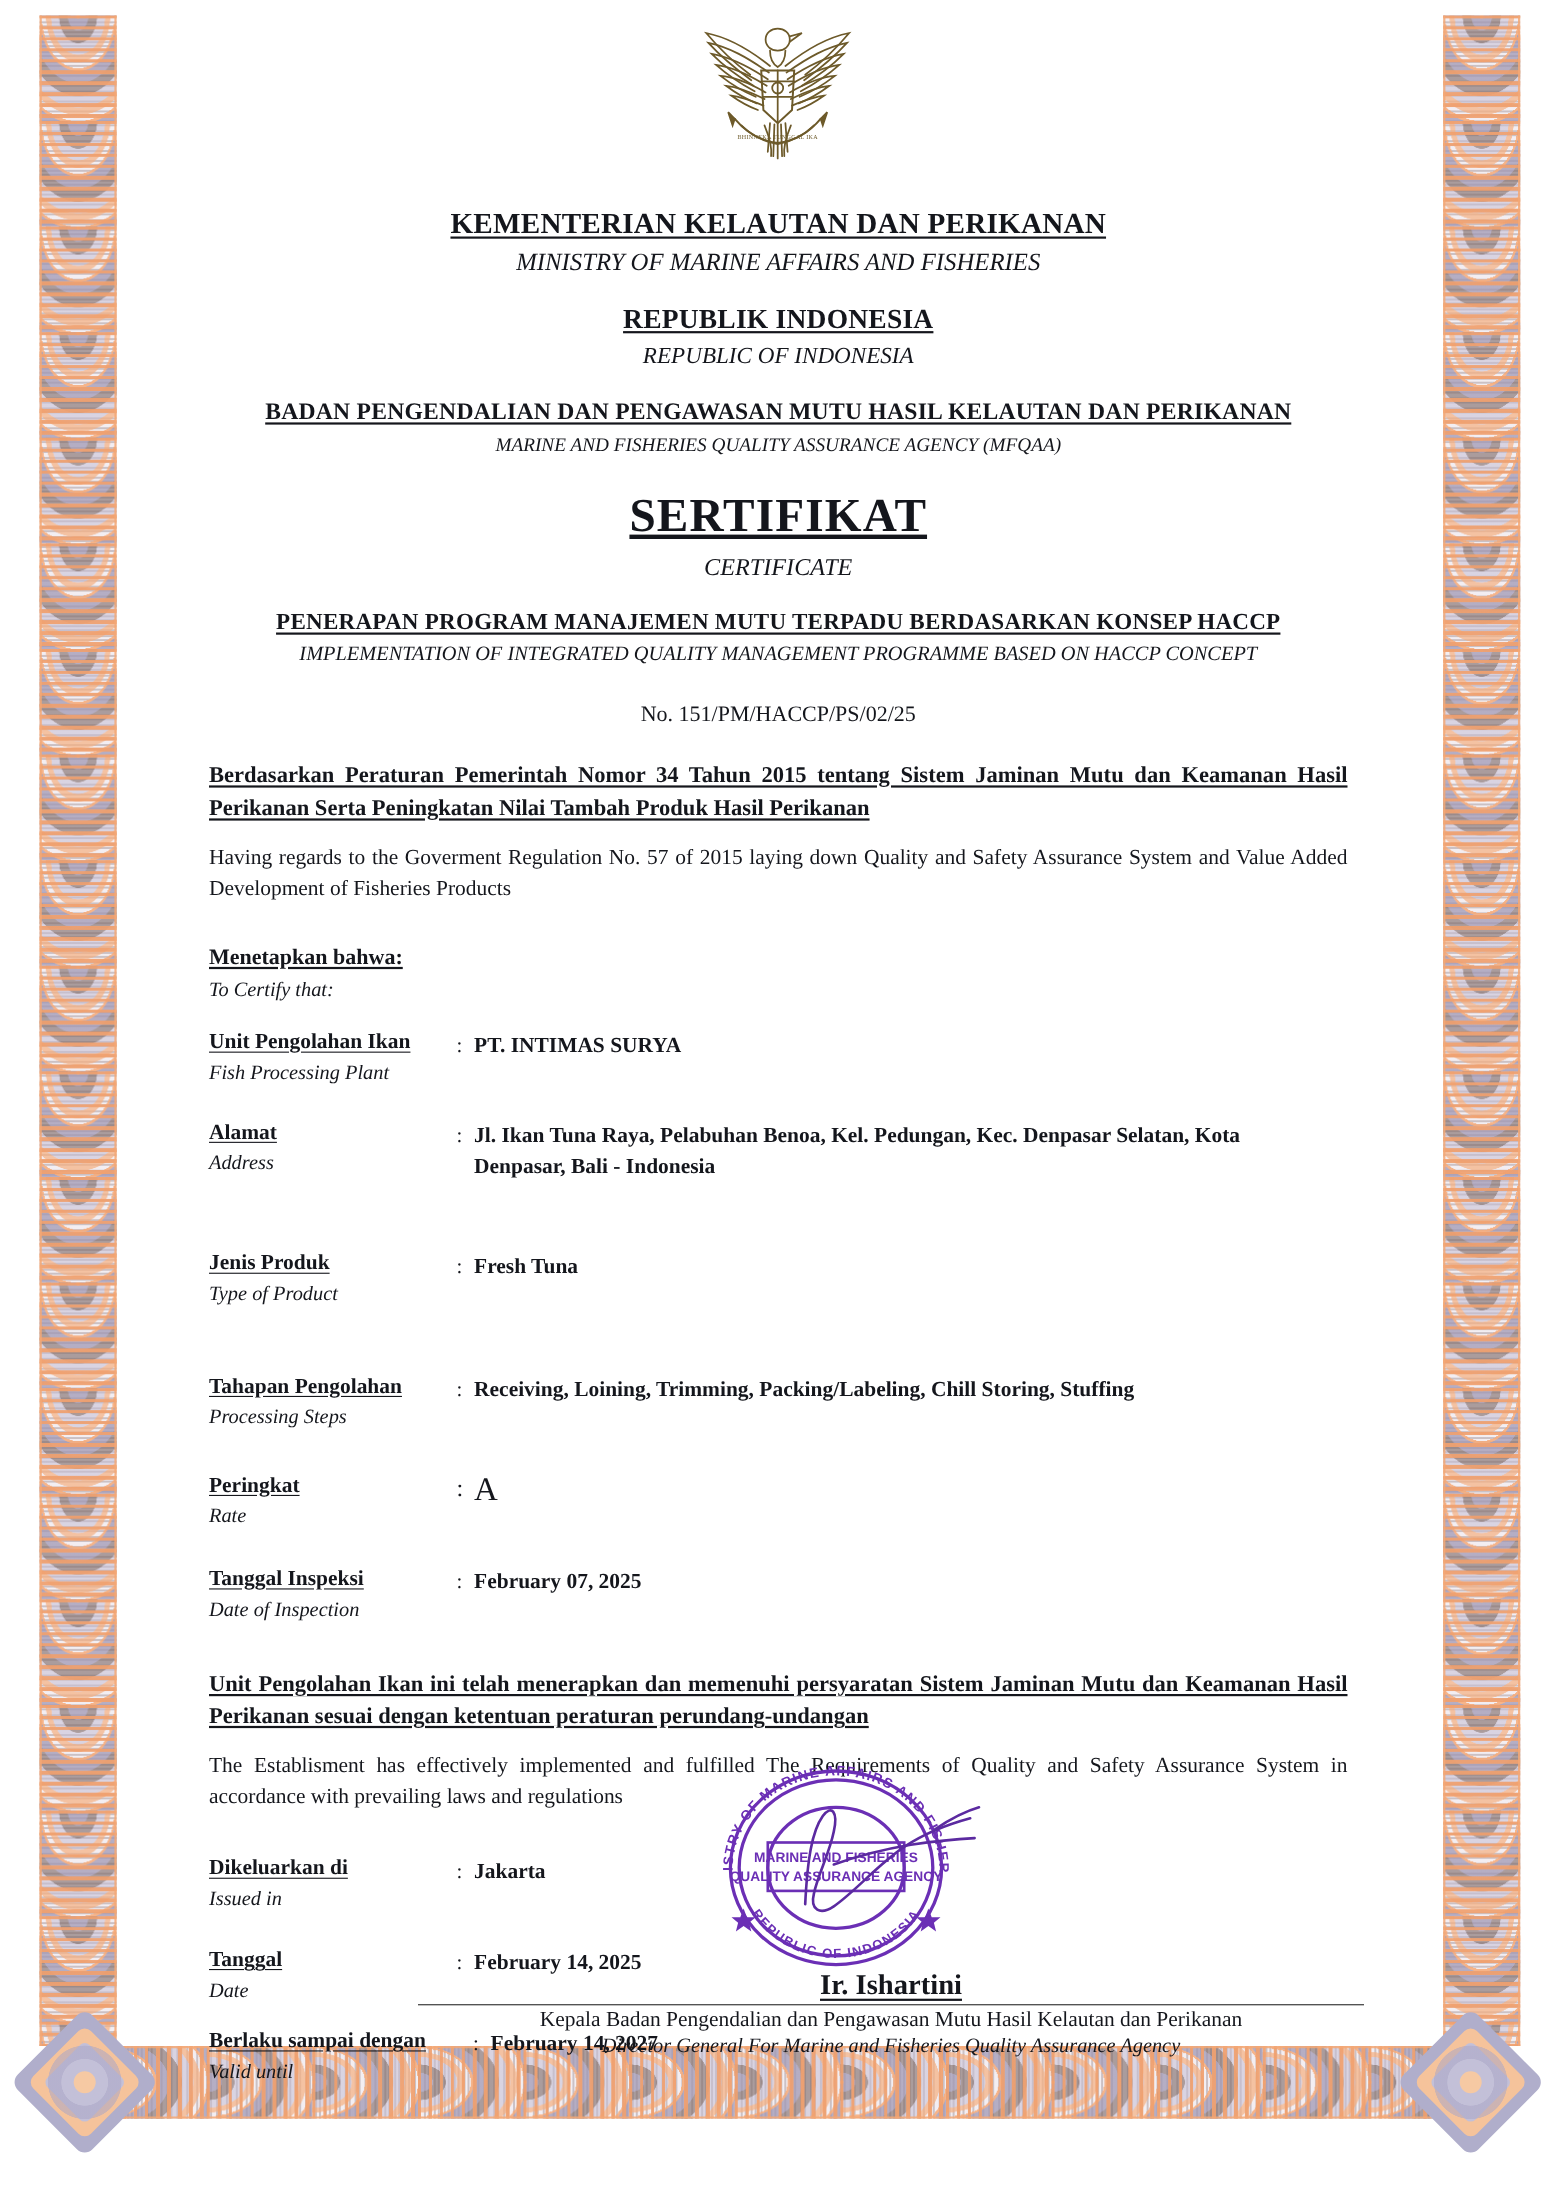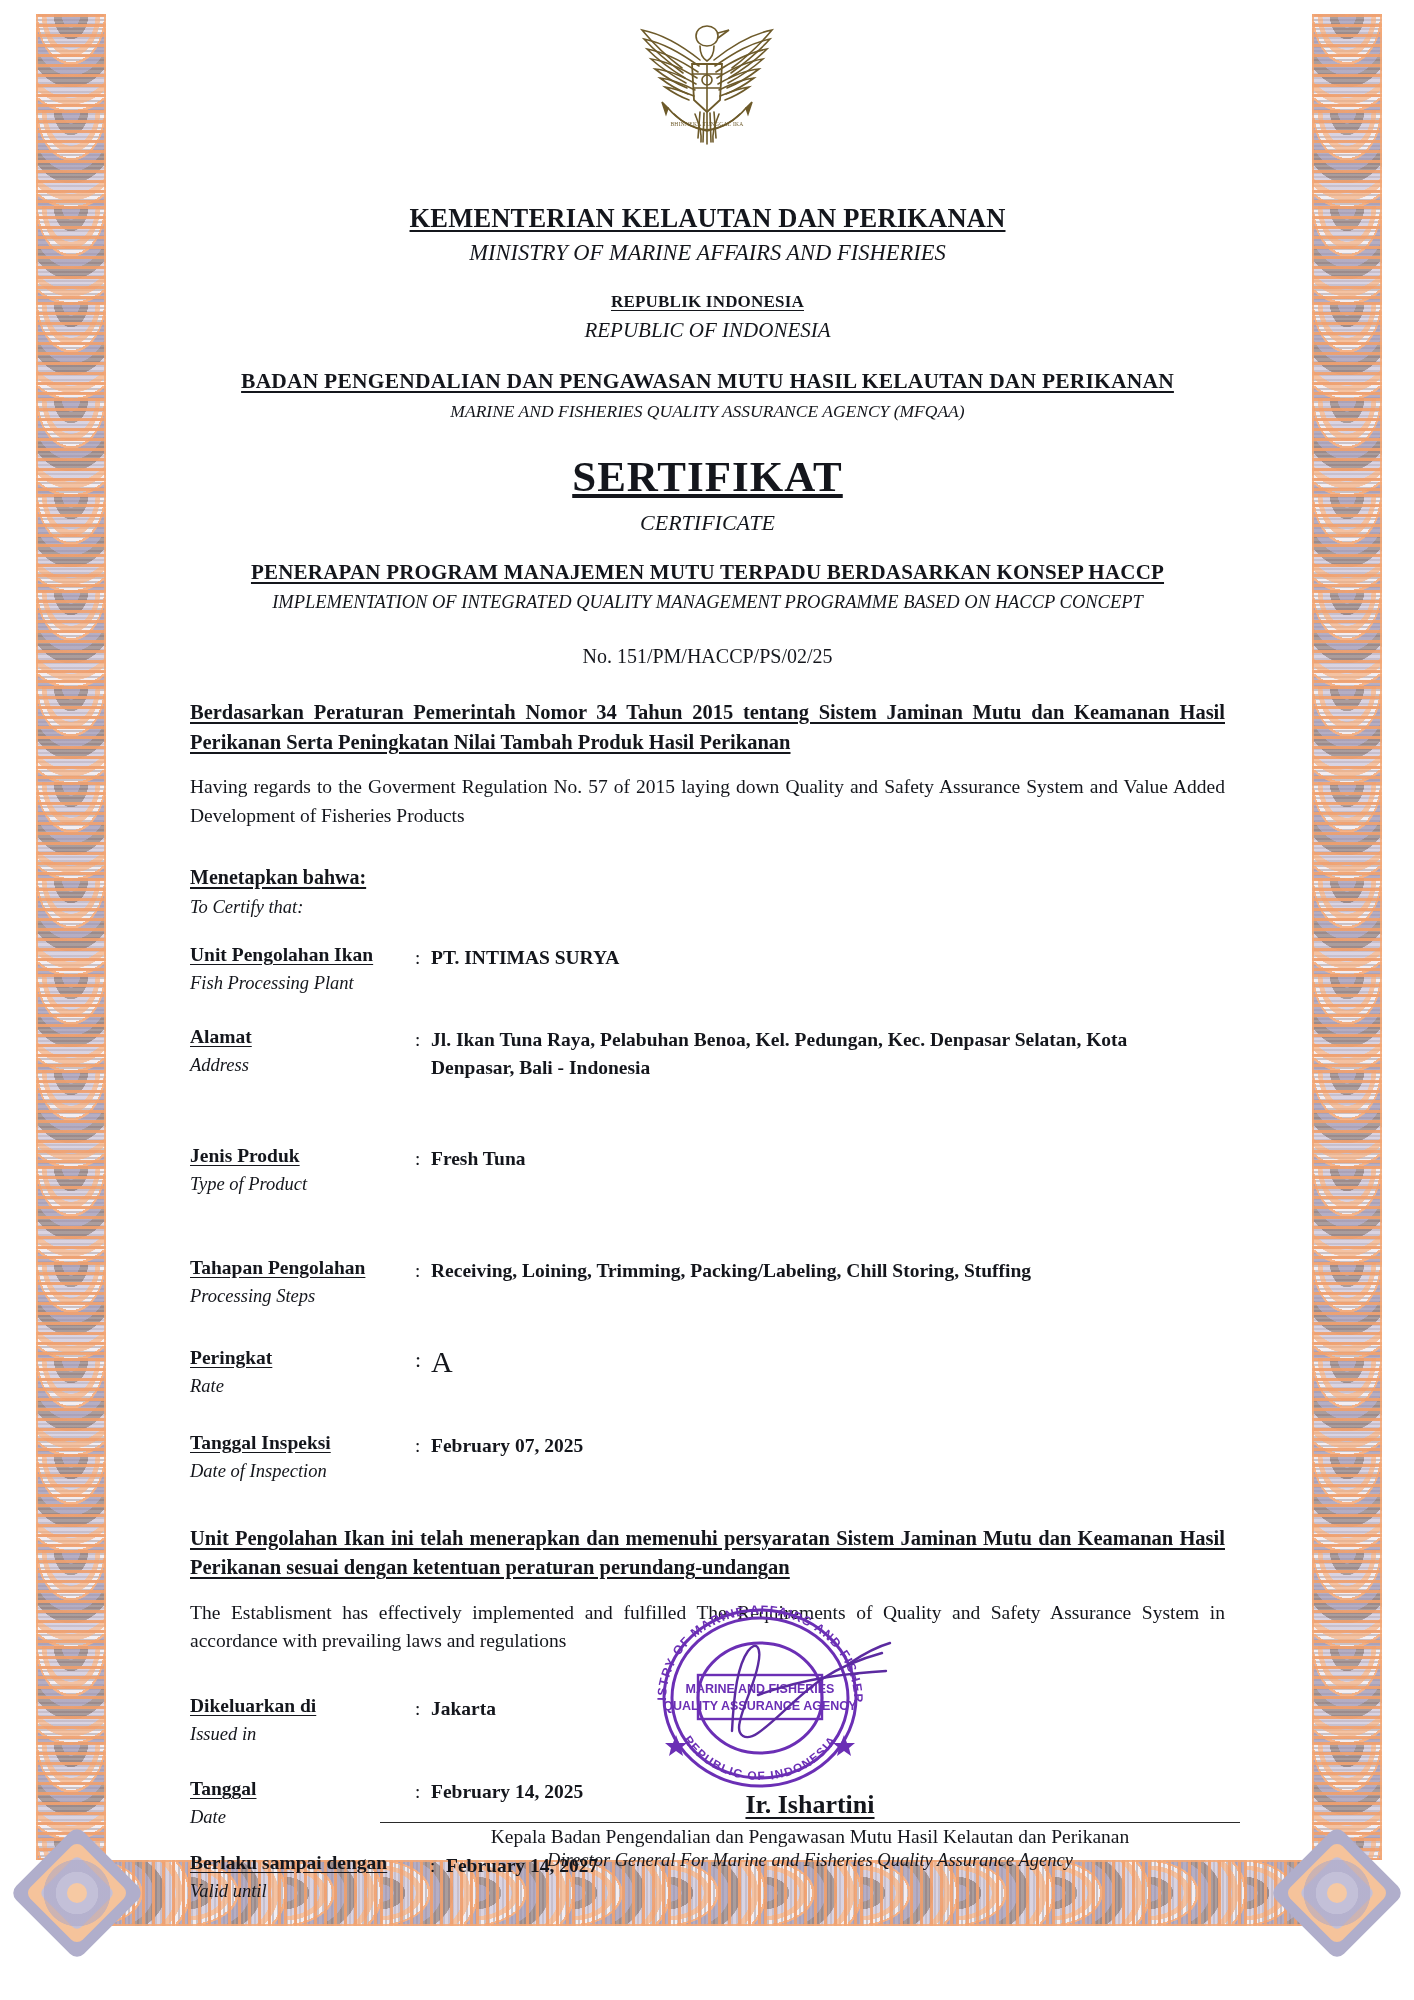--- a/index.html
+++ b/index.html
@@ -65,32 +65,32 @@
   .rosette .d1{width:96px;height:96px;background:#b0aecb;border-radius:10px;}
   .rosette .d2{width:74px;height:74px;background:#f5c39b;border-radius:8px;}
   .rosette .d3{width:54px;height:54px;background:#c3c0d8;border-radius:6px;}
   .rosette .d4{width:20px;height:20px;background:#f6c9a3;border-radius:50%;}
   .rosette .petal{position:absolute;left:50%;top:50%;width:78px;height:78px;
       transform:translate(-50%,-50%);border-radius:50%;
       background:radial-gradient(circle at 50% 50%,rgba(255,255,255,0) 38%,rgba(170,166,198,.55) 39% 60%,rgba(255,255,255,0) 61%);}
 
   
   .page{position:absolute;left:0;top:0;width:1414px;height:2000px;}
-  .content{position:absolute;left:190px;width:1035px;top:15px;}
+  .content{position:absolute;left:190px;width:1035px;top:0;}
 
   .garuda{position:absolute;left:50%;top:8px;transform:translateX(-50%);
           width:170px;height:148px;}
 
   .ttl-id{font-weight:bold;letter-spacing:.2px;text-align:center;}
   .ttl-en{font-style:italic;text-align:center;}
   .u{ text-decoration:underline; text-underline-offset:3px; }
 
   .l1{font-size:26.5px;}
   .l1e{font-size:22.5px;}
-  .l2{font-size:17px;}
+  .l2{font-size:25px;}
   .l2e{font-size:21px;}
   .l3{font-size:21.5px;}
   .l3e{font-size:17.5px;}
   .sert{font-size:43px;letter-spacing:1px;}
   .serte{font-size:22px;}
   .prog{font-size:21px;}
   .proge{font-size:18.5px;}
   .cnum{font-size:20px;text-align:center;}
 
   .para-id{font-size:20.5px;font-weight:bold;line-height:1.45;text-align:justify;

